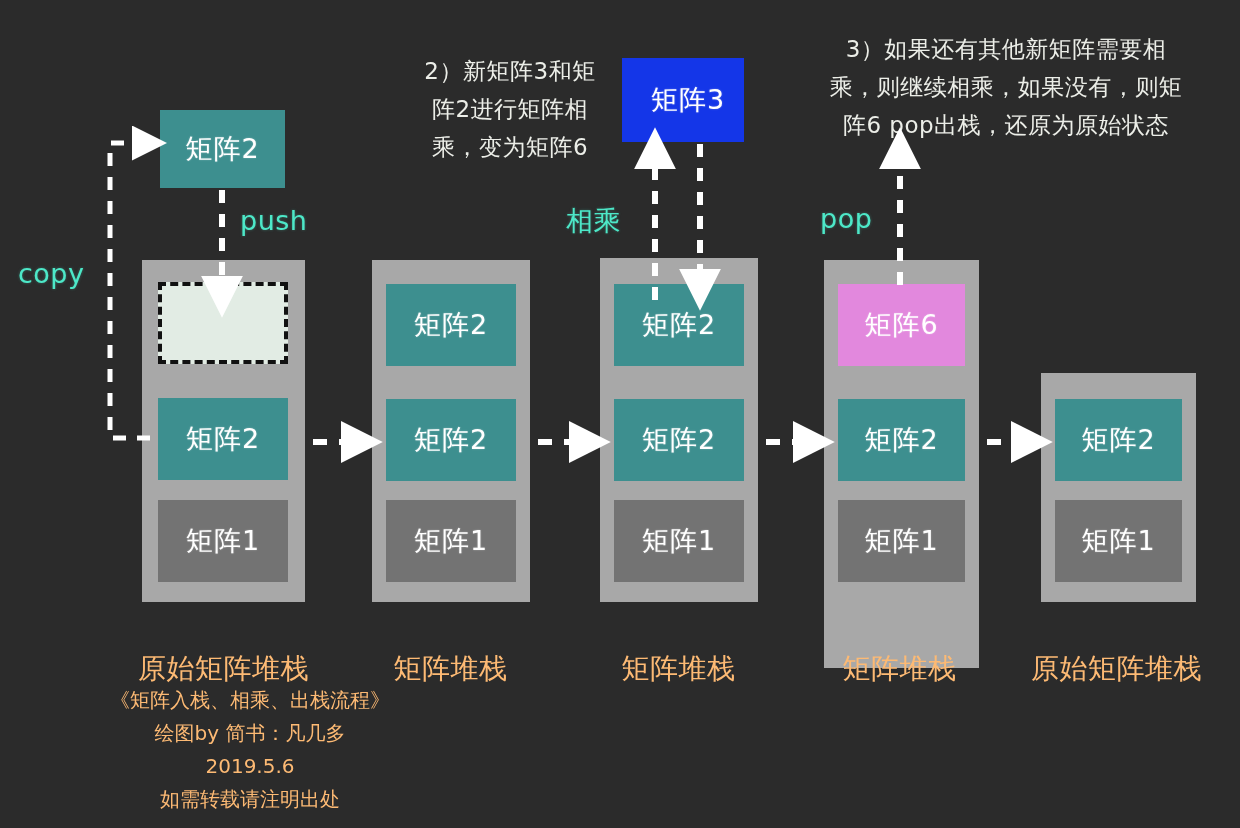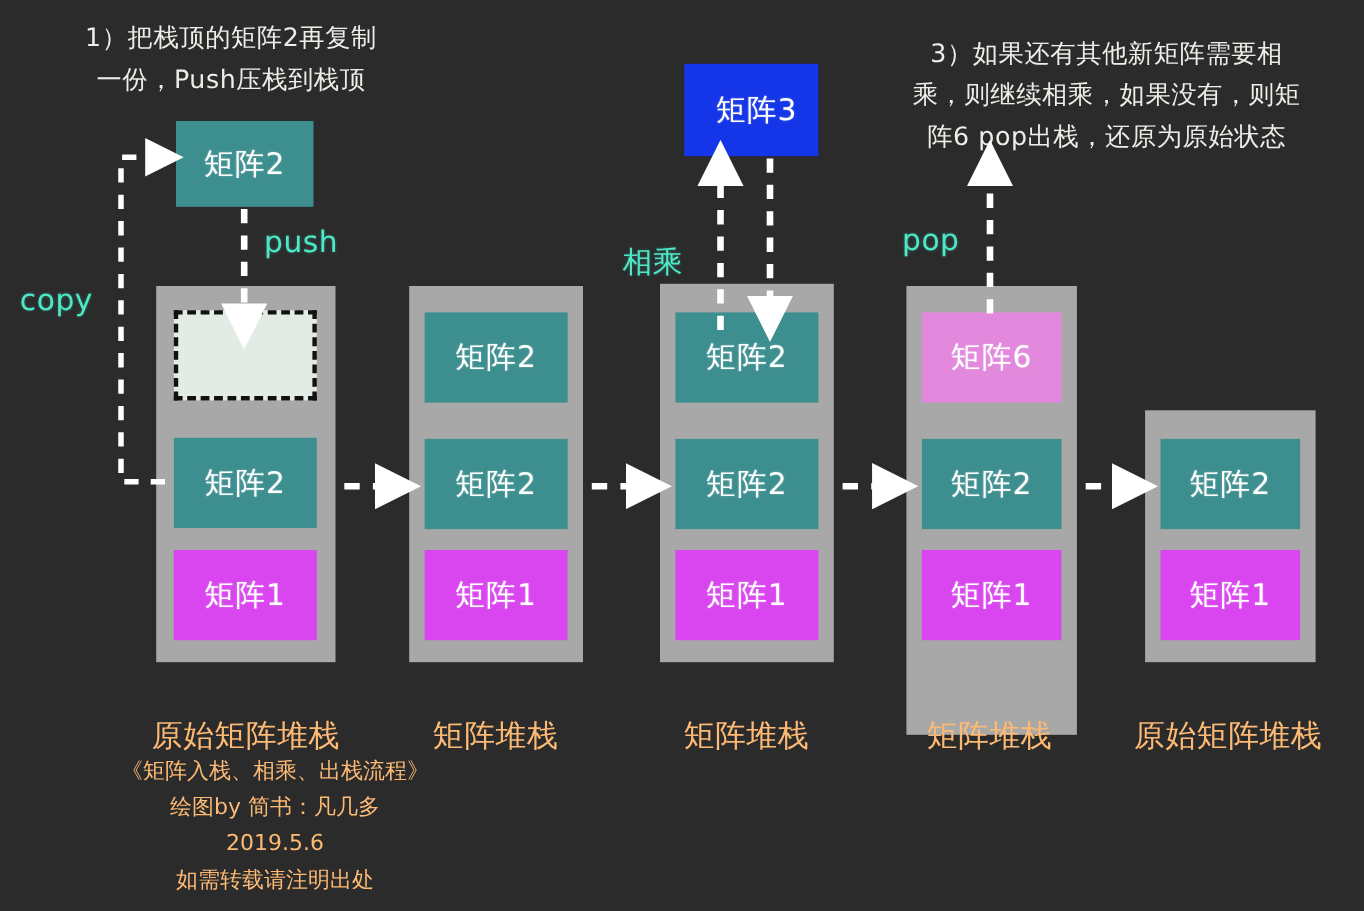--- a/index.html
+++ b/index.html
@@ -54,21 +54,21 @@
     box-sizing: border-box;
     display: flex;
     align-items: center;
     justify-content: center;
     color: #ffffff;
     font-size: 27px;
     letter-spacing: 1px;
     text-shadow: 0 0 2px rgba(255,255,255,0.35);
   }
   .cell.teal   { background: #3d8f8f; }
-  .cell.purple { background: #d946ef; }
+  .cell.purple { background: #737373; }
   .cell.pink   { background: #e288dd; }
   .cell.empty  {
     background: #e2ece4;
     border: 4px dashed #111111;
   }
 
   
   .float-box {
     position: absolute;
     box-sizing: border-box;
@@ -107,22 +107,23 @@
     width: 1240px;
     height: 828px;
     pointer-events: none;
   }
 </style>
 </head>
 <body>
 
 <div id="canvas">
 
-  <div class="annot" id="annot-1">1）把栈顶的矩阵2再复制
-一份，Push压栈到栈顶</div>
+  <div class="annot" id="annot-2">2）新矩阵3和矩
+阵2进行矩阵相
+乘，变为矩阵6</div>
   <div class="annot" id="annot-3">3）如果还有其他新矩阵需要相
 乘，则继续相乘，如果没有，则矩
 阵6 pop出栈，还原为原始状态</div>
 
   <div class="float-box teal" id="float-m2" style="left:160px; top:110px; width:125px; height:78px; background:#3d8f8f;">
     <span>矩阵2</span>
   </div>
 
   <div class="float-box blue" id="float-m3" style="left:622px; top:58px; width:122px; height:84px; background:#1436e8;padding-left:10px;">
     <span>矩阵3</span>
@@ -229,21 +230,21 @@
       <path d="M900,285 L900,150" fill="none" stroke="#ffffff" stroke-width="6" stroke-dasharray="13,11" marker-end="url(#head)"></path>
     </g>
 
     <g>
       <path d="M987,442 L1030,442" fill="none" stroke="#ffffff" stroke-width="6" stroke-dasharray="14,12" marker-end="url(#head)"></path>
     </g>
   </svg>
 
   <div class="arrow-label" style="left:18px; top:258px;">copy</div>
   <div class="arrow-label" style="left:240px; top:205px;">push</div>
-  <div class="arrow-label" style="left:566px; top:220px;">相乘</div>
+  <div class="arrow-label" style="left:566px; top:203px;">相乘</div>
   <div class="arrow-label" style="left:820px; top:203px;">pop</div>
 
   <div id="caption">《矩阵入栈、相乘、出栈流程》
 绘图by 简书：凡几多
 2019.5.6
 如需转载请注明出处</div>
 
 </div>
 
 </body></html>

